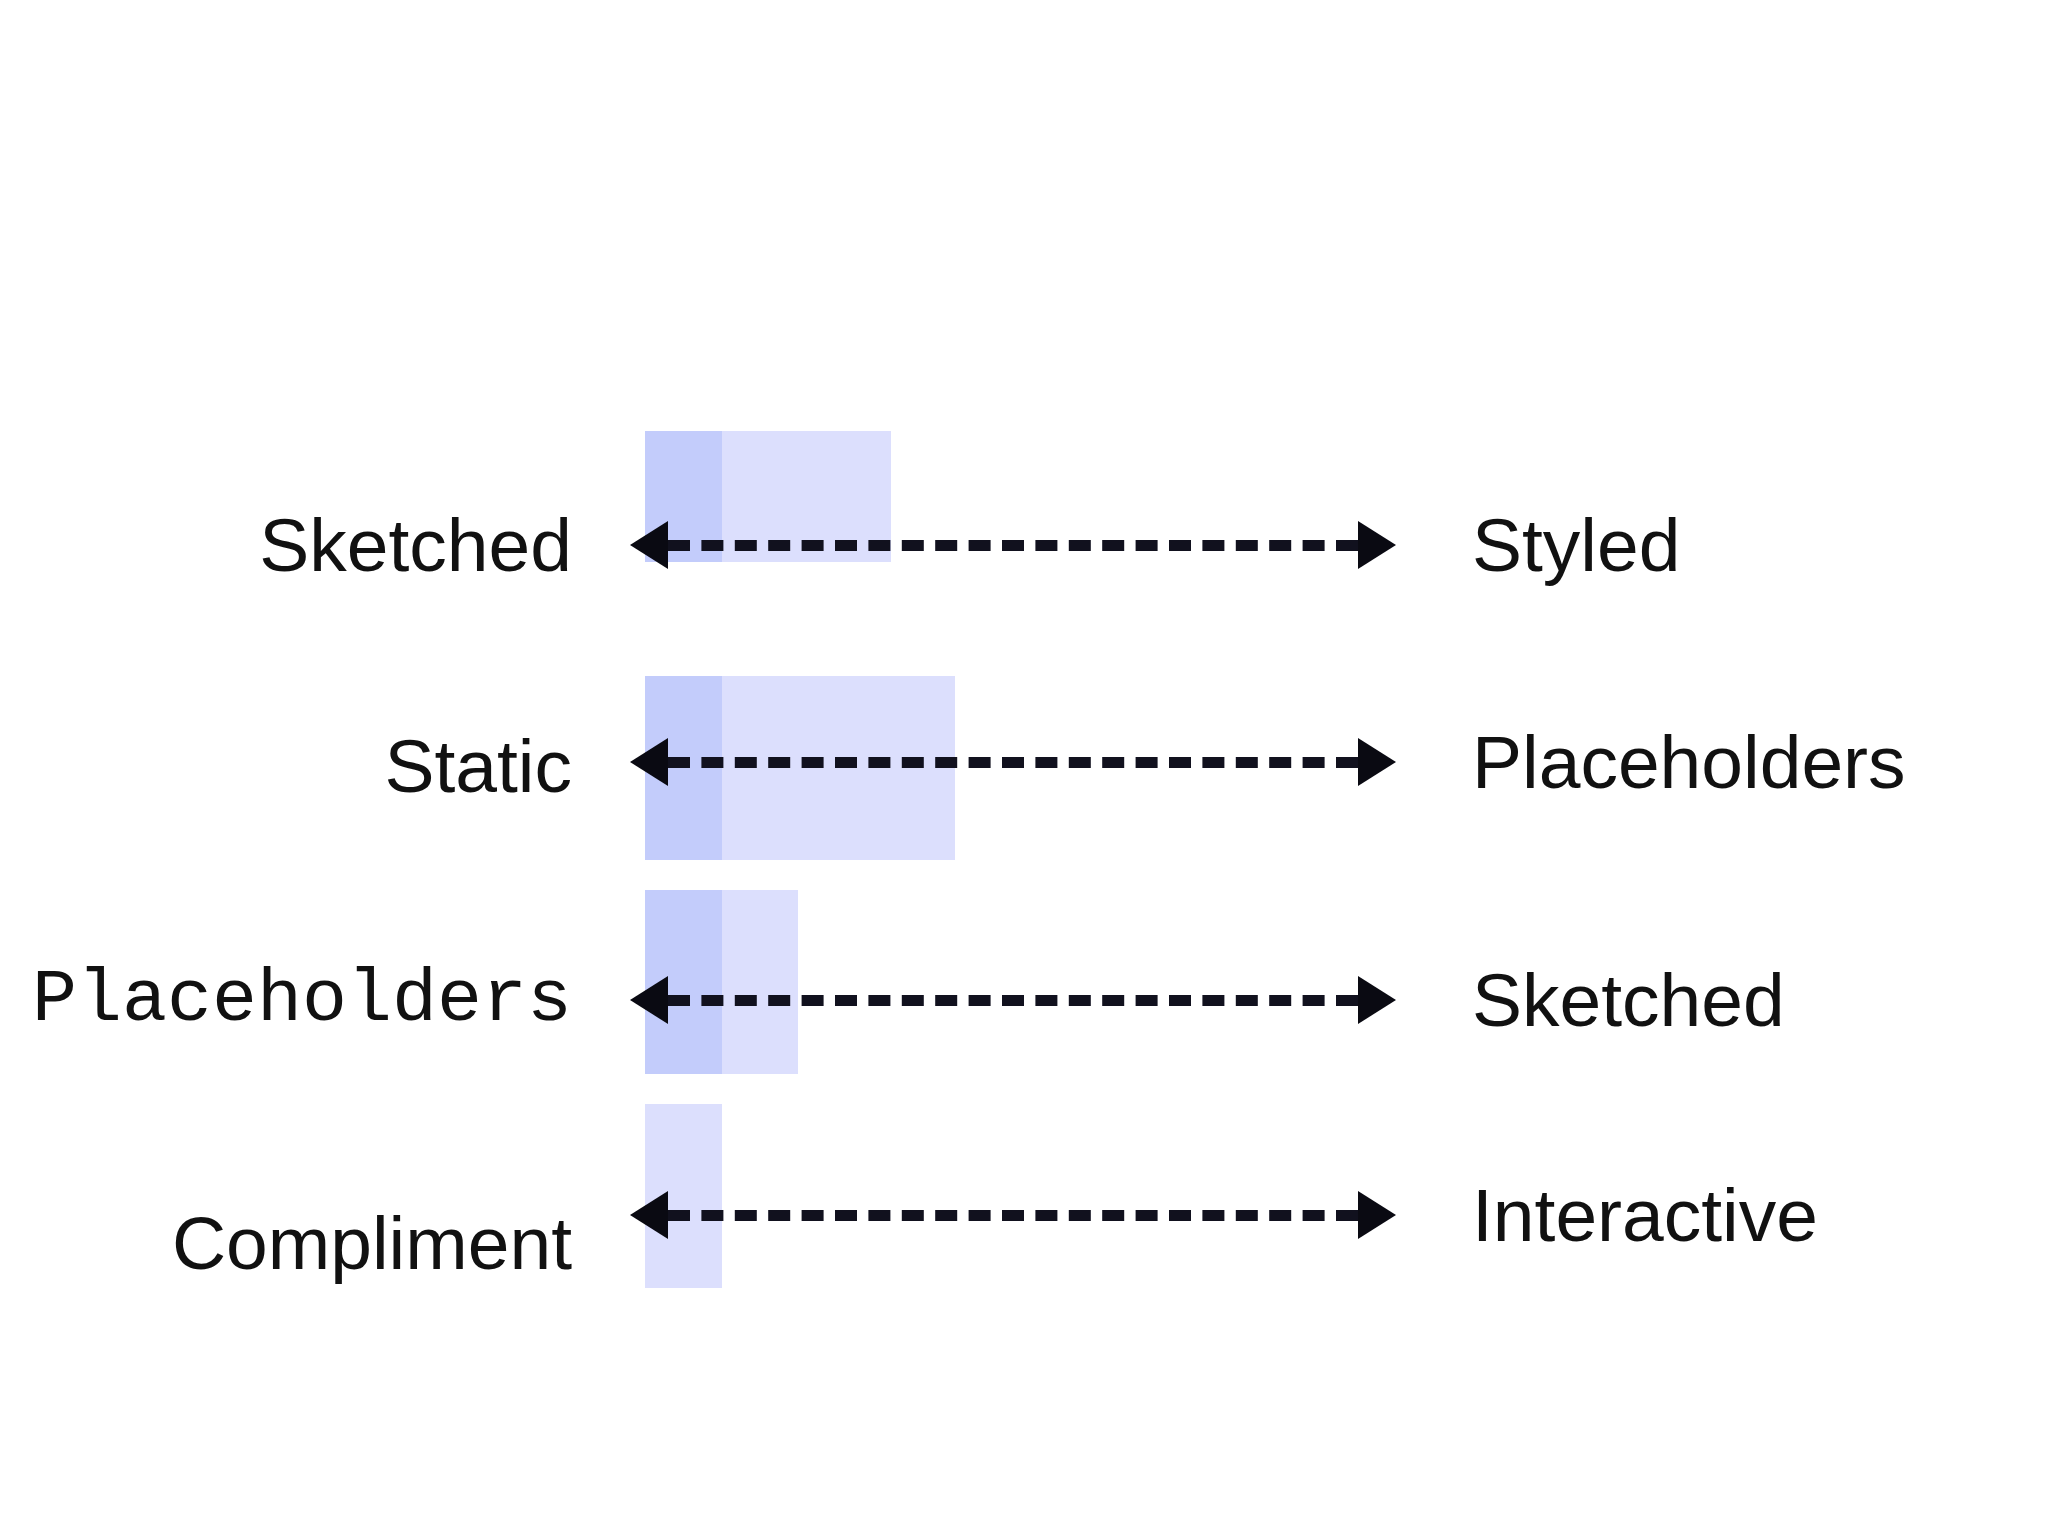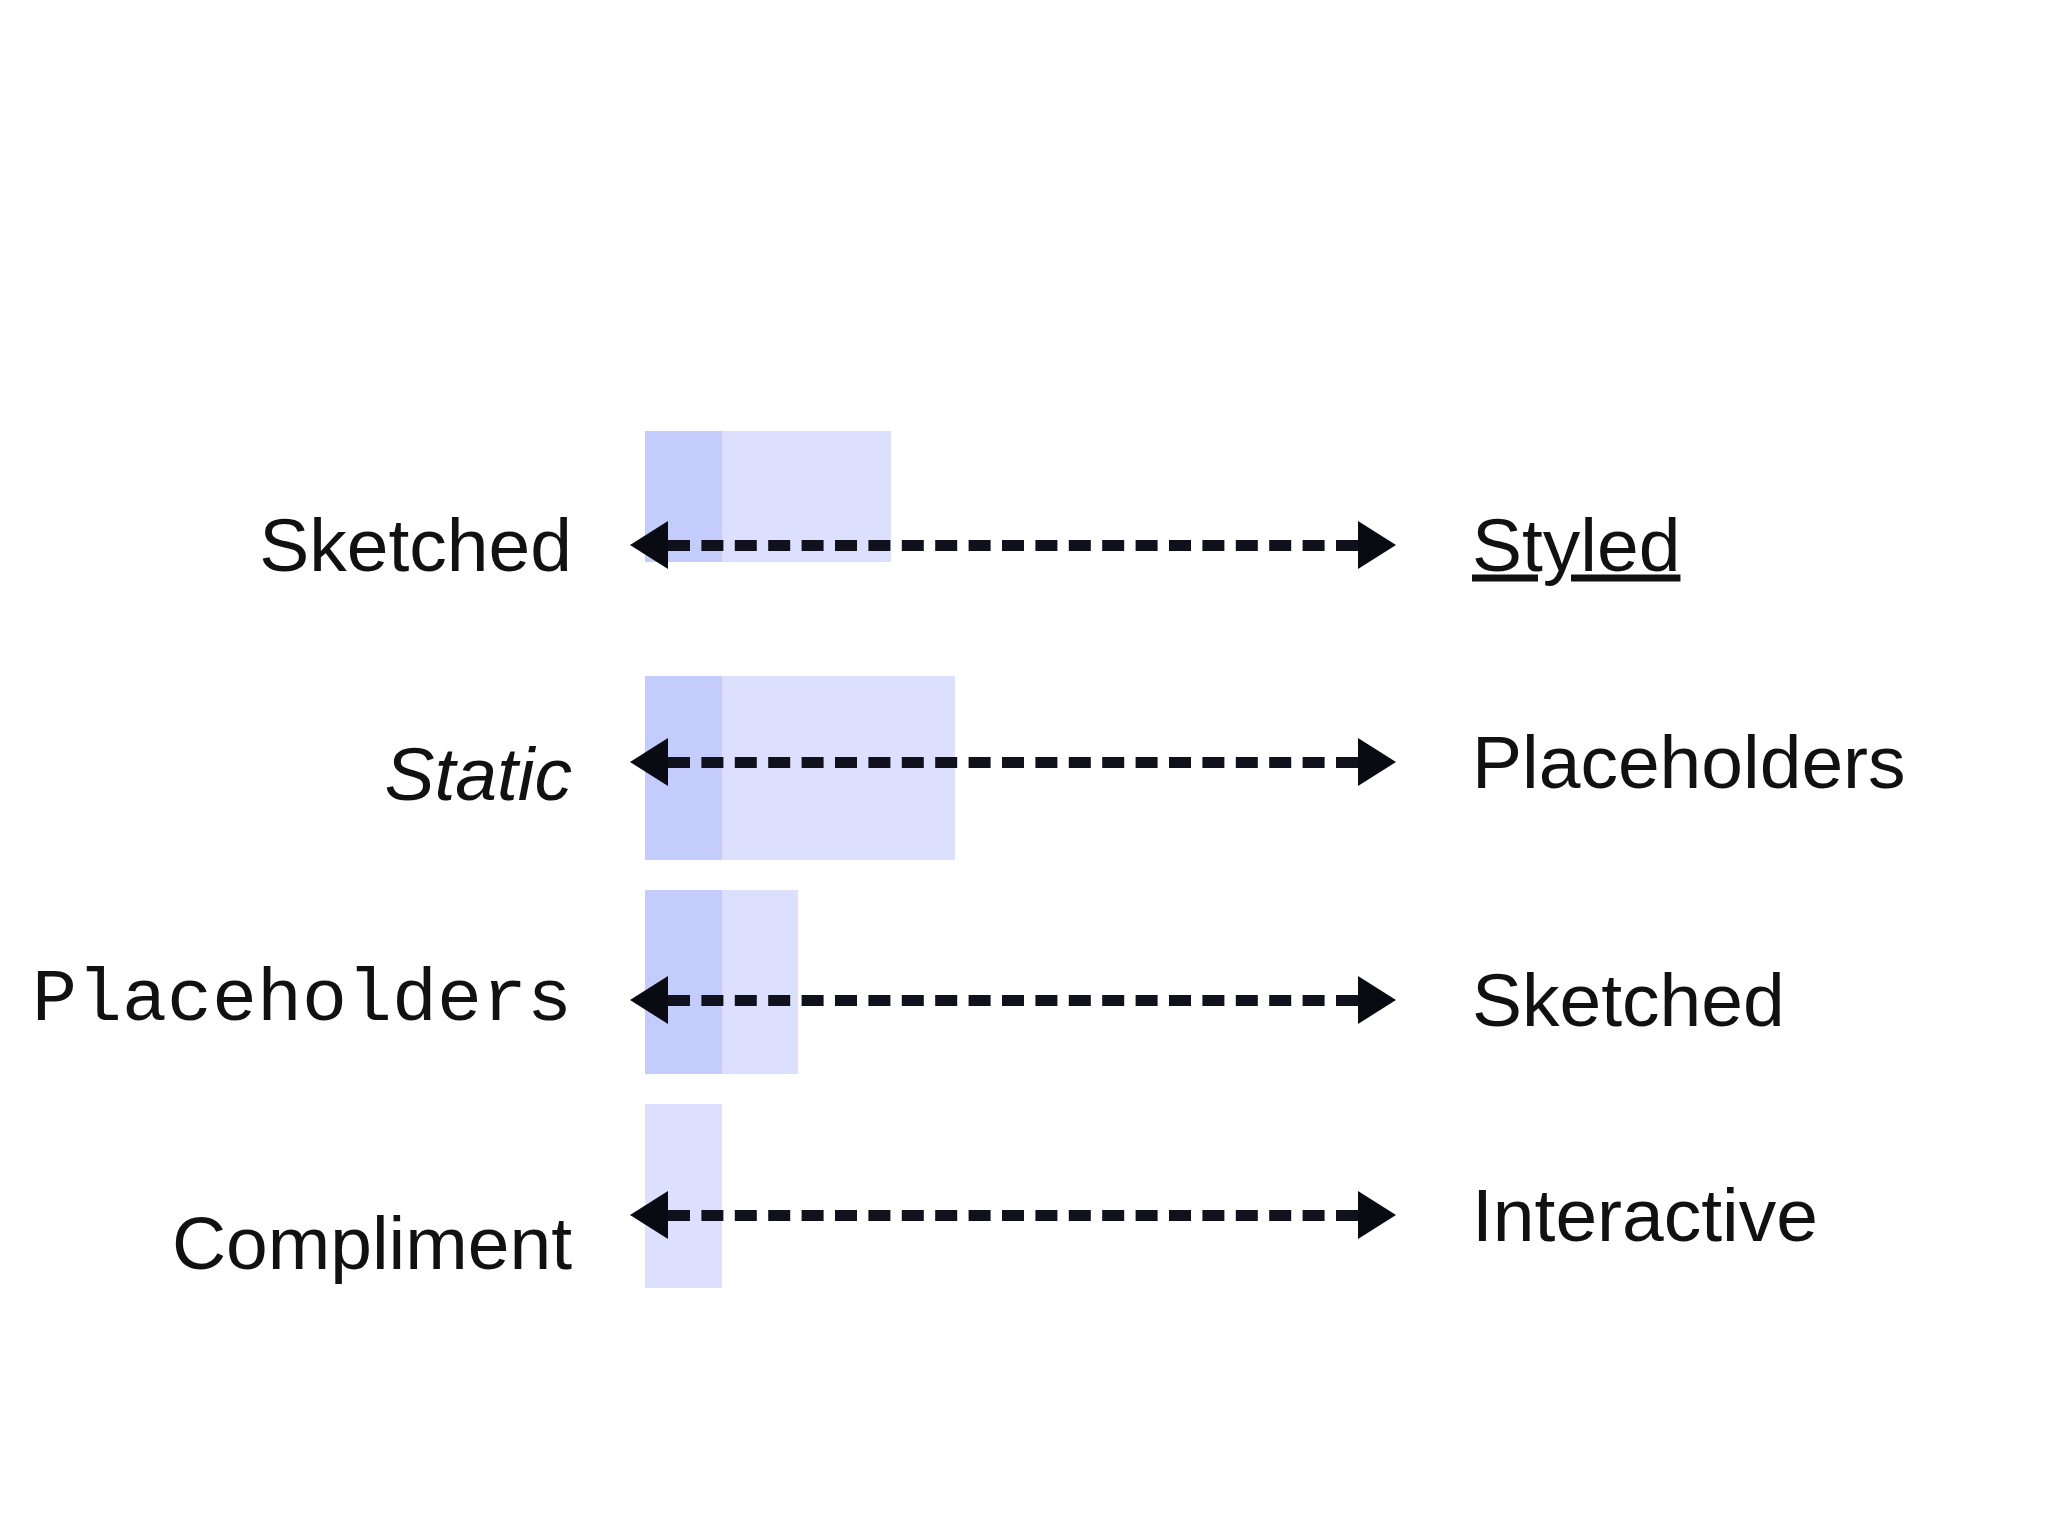--- a/index.html
+++ b/index.html
@@ -117,32 +117,32 @@
 
     <div class="spectrum-row" style="top:545px;">
       <div class="bar-wrap" style="top:-114px; height:131px;">
         <span class="bar-seg bar-seg-strong" style="width:77px;"></span>
         <span class="bar-seg bar-seg-soft" style="width:169px;"></span>
       </div>
       <div class="arrow-head arrow-head-left" style="left:630px;"></div>
       <div class="arrow-line" style="left:668px; width:690px;"></div>
       <div class="arrow-head arrow-head-right" style="left:1358px;"></div>
       <div class="pole-label pole-label-left" style="top:0;">Sketched</div>
-      <div class="pole-label pole-label-right" style="top:0;text-decoration:underline;">Styled</div>
+      <div class="pole-label pole-label-right" style="top:0;">Styled</div>
     </div>
 
     <div class="spectrum-row" style="top:762px;">
       <div class="bar-wrap" style="top:-86px; height:184px;">
         <span class="bar-seg bar-seg-strong" style="width:77px;"></span>
         <span class="bar-seg bar-seg-soft" style="width:233px;"></span>
       </div>
       <div class="arrow-head arrow-head-left" style="left:630px;"></div>
       <div class="arrow-line" style="left:668px; width:690px;"></div>
       <div class="arrow-head arrow-head-right" style="left:1358px;"></div>
-      <div class="pole-label pole-label-left" style="top:12px;font-style:italic;">Static</div>
+      <div class="pole-label pole-label-left" style="top:4px;">Static</div>
       <div class="pole-label pole-label-right" style="top:0;">Placeholders</div>
     </div>
 
     <div class="spectrum-row" style="top:1000px;">
       <div class="bar-wrap" style="top:-110px; height:184px;">
         <span class="bar-seg bar-seg-strong" style="width:77px;"></span>
         <span class="bar-seg bar-seg-soft" style="width:76px;"></span>
       </div>
       <div class="arrow-head arrow-head-left" style="left:630px;"></div>
       <div class="arrow-line" style="left:668px; width:690px;"></div>

